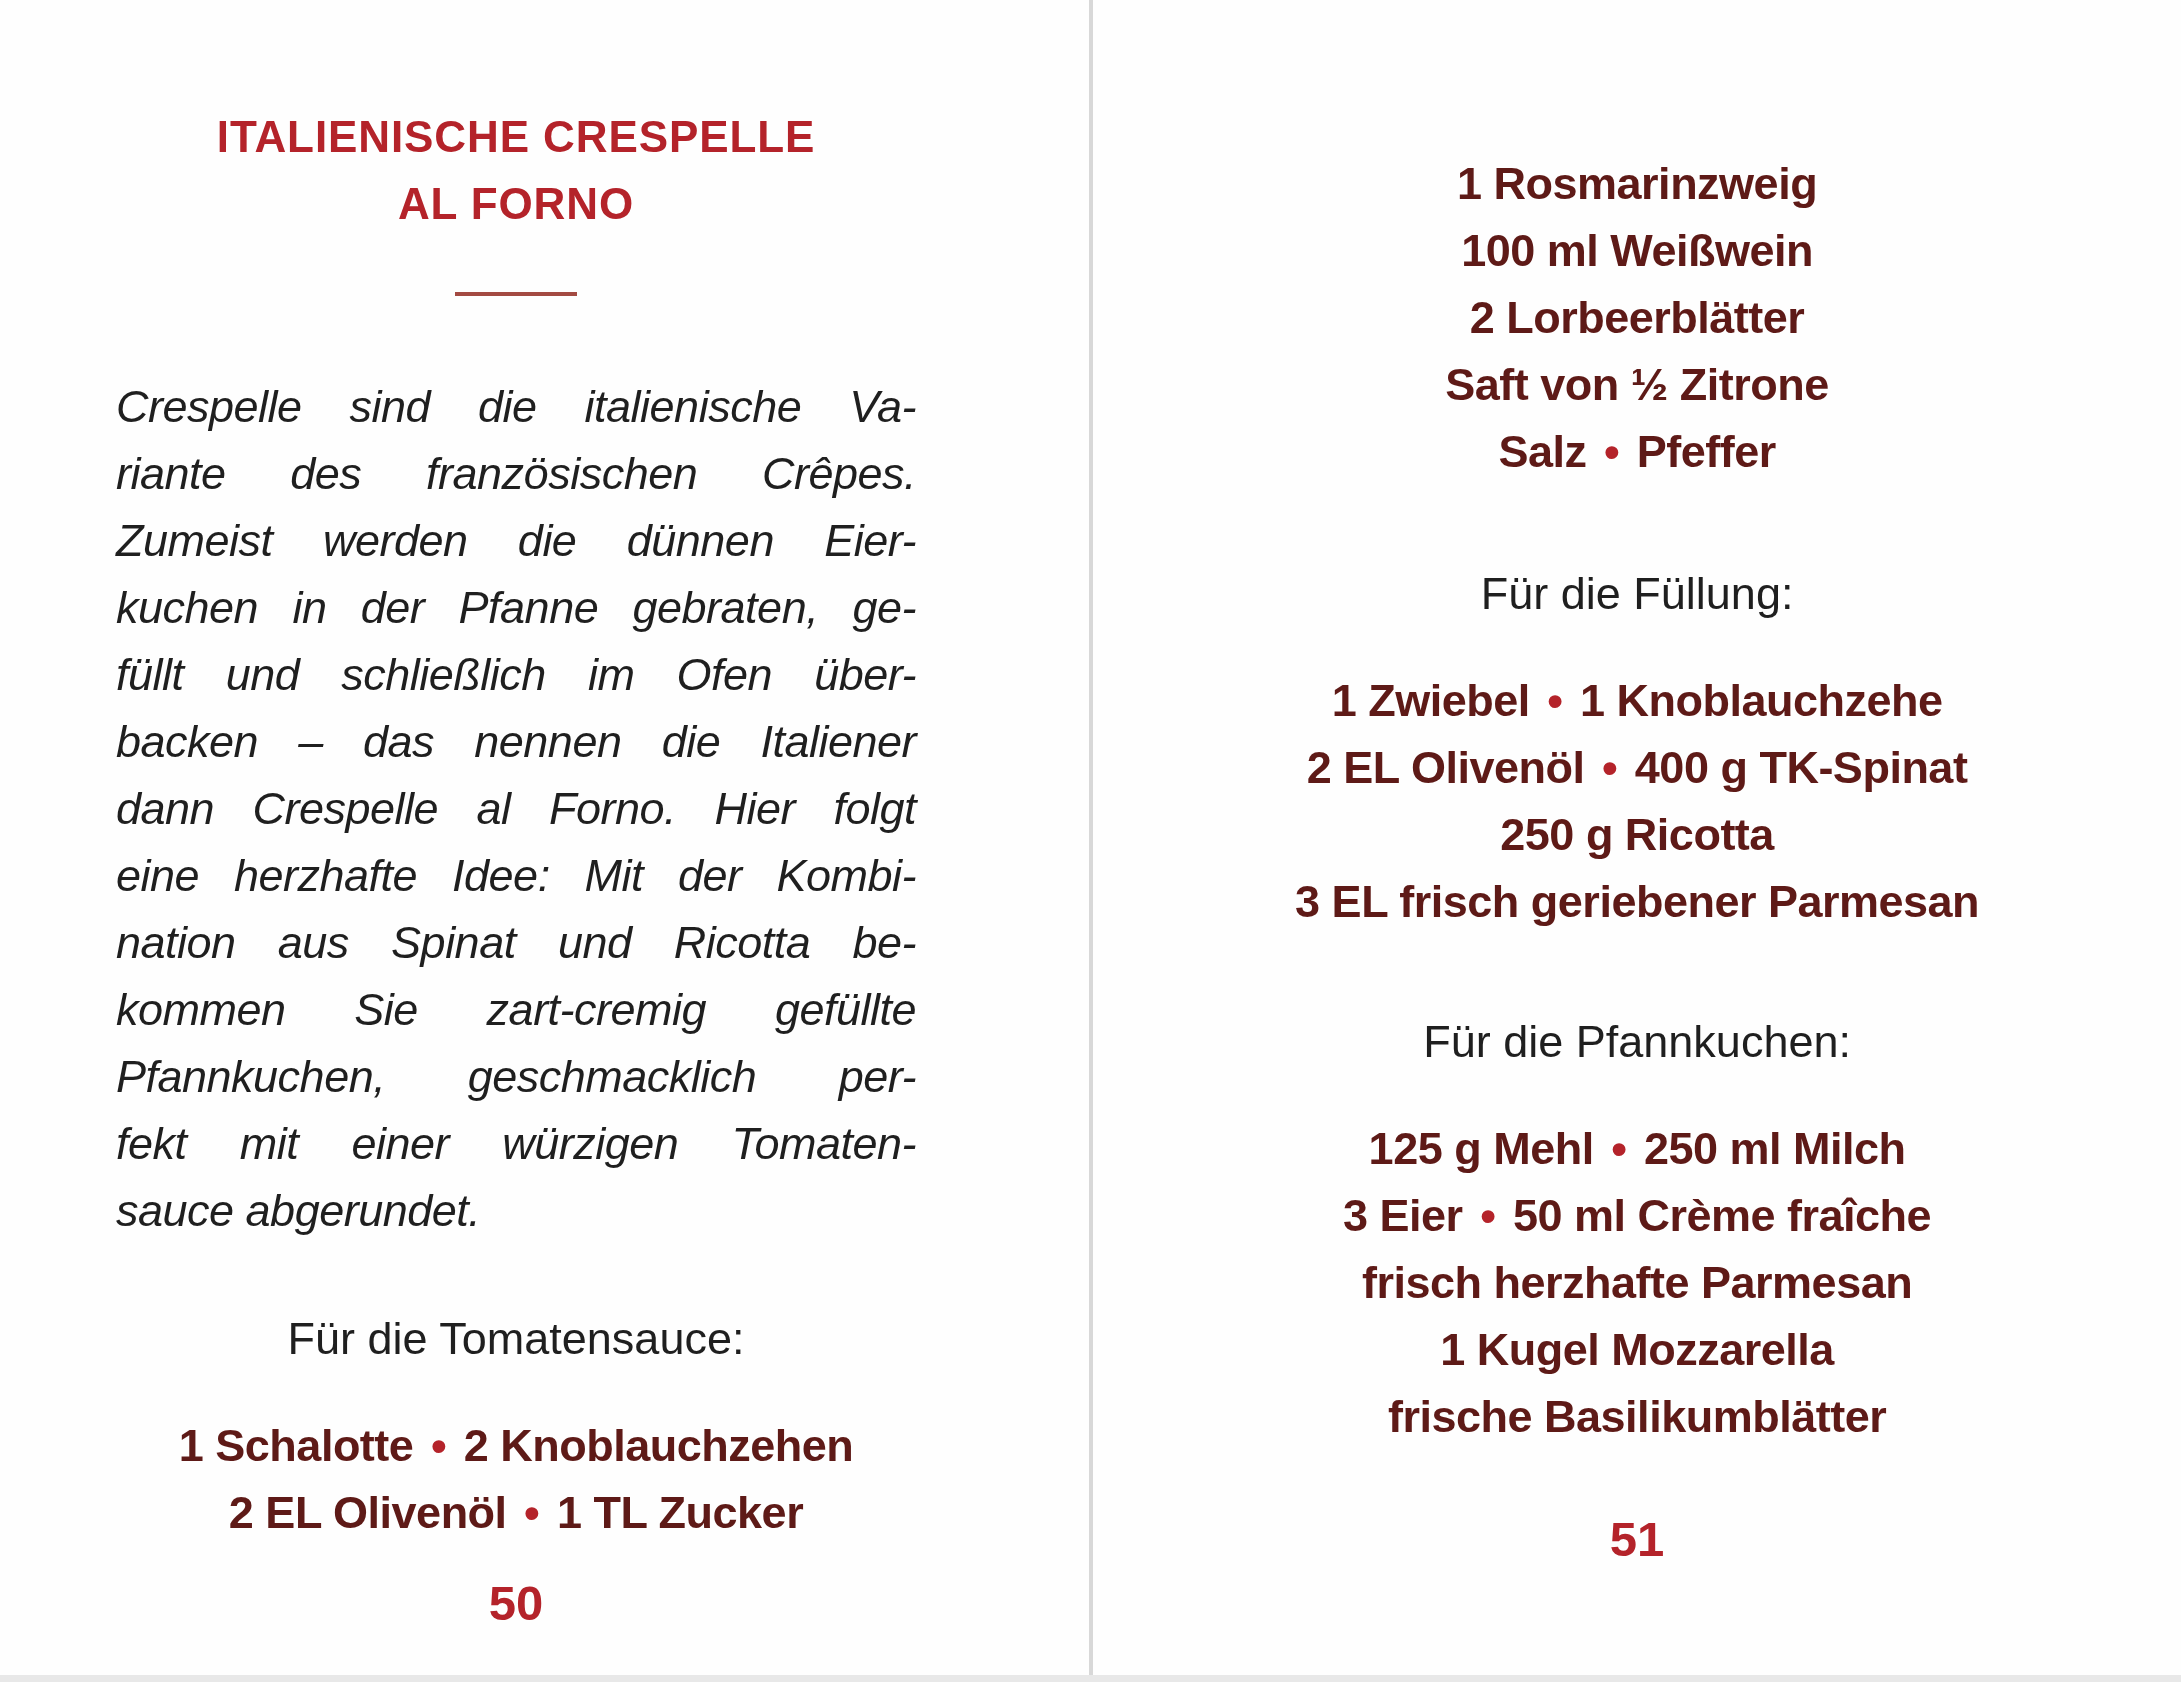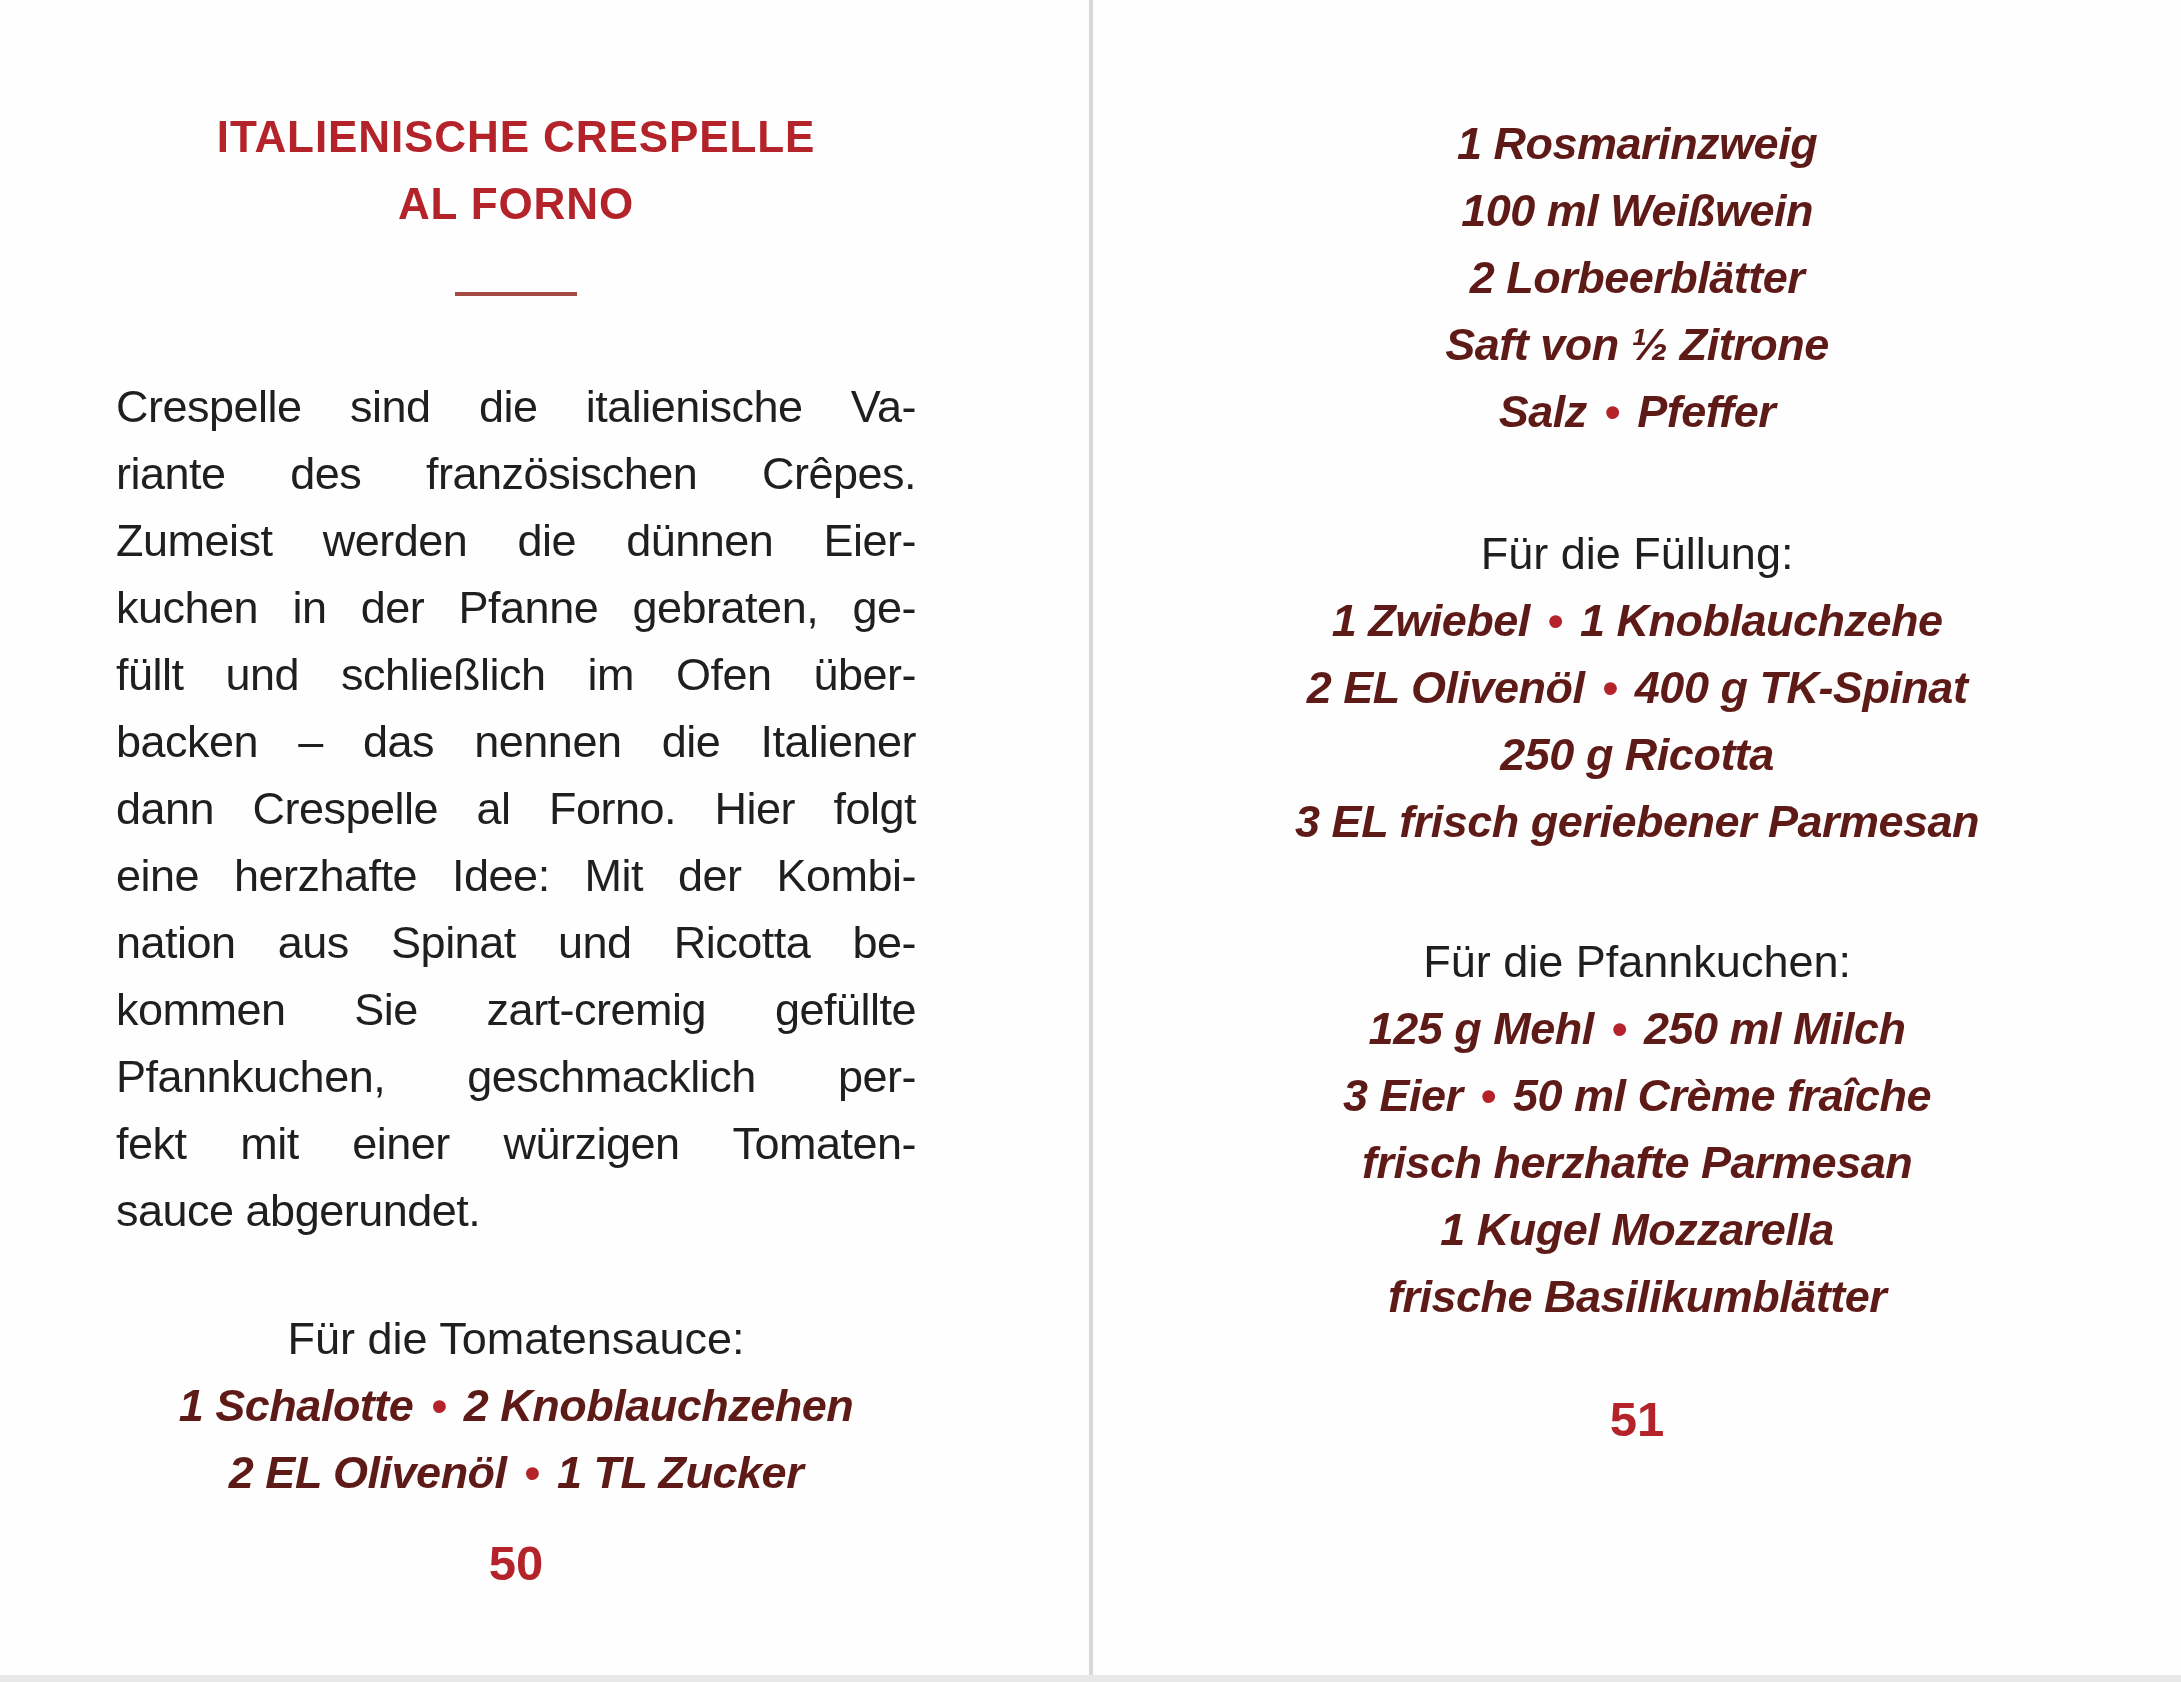--- a/index.html
+++ b/index.html
@@ -37,43 +37,44 @@
   }
   .title-line{display:block;}
 
   .rule{
     width:122px;height:3.6px;background:var(--rule);
     margin:55px auto 0 auto;
   }
 
   .intro{
     margin-top:77px;
+    font-style:italic;
     font-size:45px;
     line-height:67px;
     letter-spacing:-0.5px;
   }
   .intro-line{text-align:justify;text-align-last:justify;}
   .intro-line:last-child{text-align-last:left;}
 
   .section-heading{
     font-size:45px;
     line-height:67px;
     text-align:center;
     color:var(--ink);
   }
   .page-left .section-heading{margin-top:61px;}
 
   .ingredients{
-    font-style:italic;
     font-weight:bold;
     font-size:45px;
     line-height:67px;
     text-align:center;
     color:var(--maroon);
     letter-spacing:-0.5px;
+    margin-top:40px;
   }
   .bullet{color:var(--accent);padding:0 5.5px;}
 
   .page-number{
     text-align:center;
     color:var(--accent);
     font-weight:bold;
     font-size:49px;
     line-height:67px;
   }

